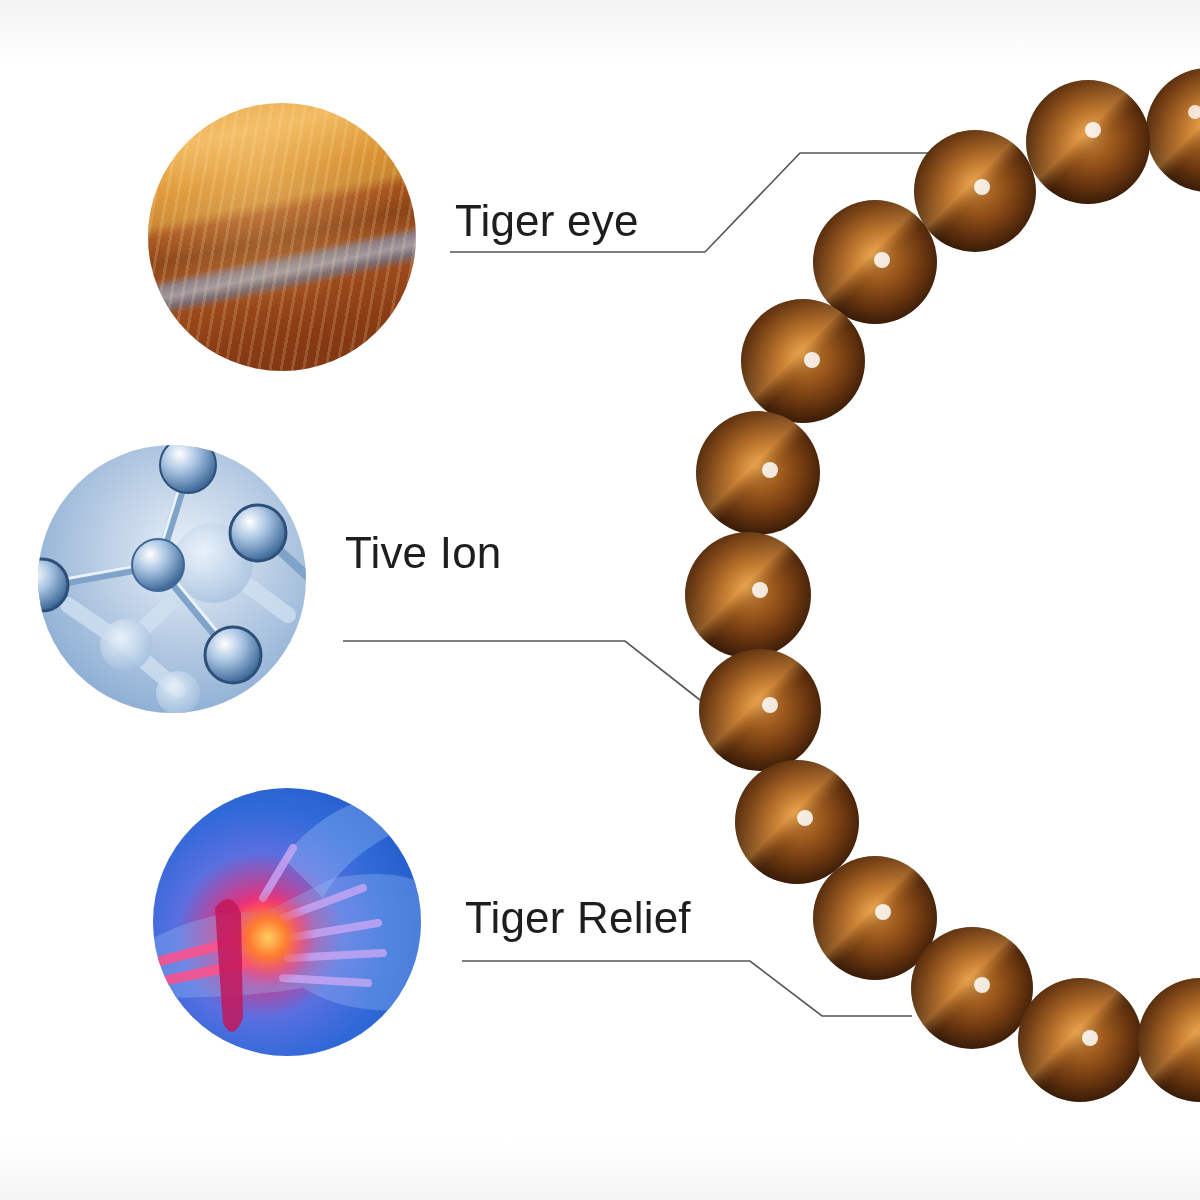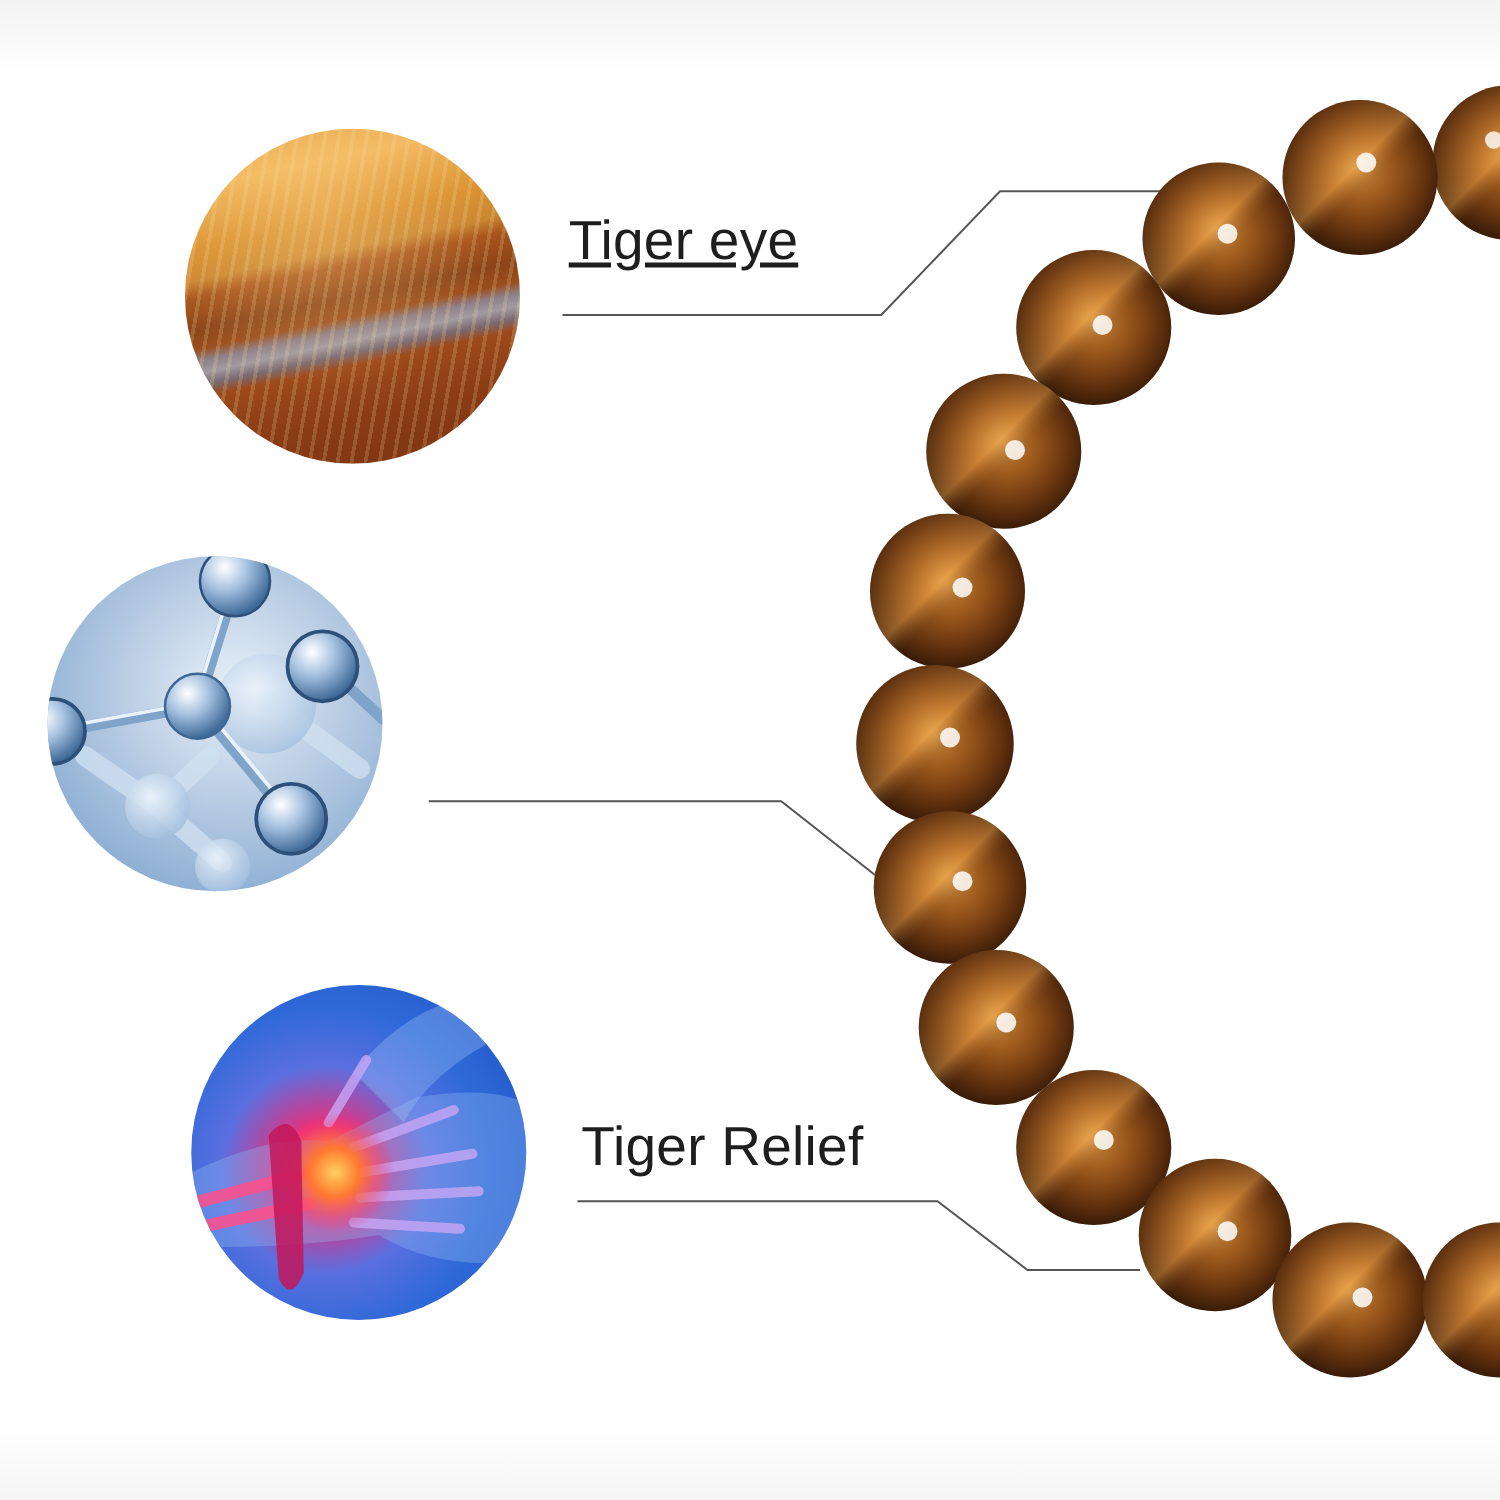--- a/index.html
+++ b/index.html
@@ -36,21 +36,21 @@
       background: radial-gradient(circle at 55% 40%, #e8f0f8 0%, #b9cde4 40%, #8fb0d4 75%, #7fa2c8 100%);
     }
     #circle-hand {
       left: 153px; top: 788px; width: 268px; height: 268px;
       background: radial-gradient(circle at 40% 55%, #ff9a3c 0%, #e8307a 16%, #5a6fe0 38%, #2f69d8 60%, #1d4fc0 100%);
     }
     .label {
       position: absolute; color: #1e1e1e; font-size: 44px; line-height: 50px;
       letter-spacing: 0.2px; font-weight: normal;
     }
-    #label-tiger { left: 455px; top: 168px; text-decoration: underline; }
+    #label-tiger { left: 455px; top: 196px; }
     #label-ion { left: 345px; top: 528px; }
     #label-pain { left: 465px; top: 893px; }
     svg.overlay { position: absolute; left: 0; top: 0; }
   </style>
 </head>
 <body>
 
 <div class="frame"></div>
 
 <div class="feature-circle" id="circle-tiger"></div>
@@ -118,20 +118,21 @@
       <line x1="130" y1="190" x2="215" y2="195"></line>
       <line x1="110" y1="110" x2="140" y2="60"></line>
     </g>
     <circle cx="115" cy="150" r="48" fill="url(#glow)"></circle>
     <path d="M62 120 Q78 100 88 125 L90 230 Q80 255 70 235 Z" fill="#c2185b" opacity="0.85"></path>
   </svg>
 </div>
 
 <div class="label" id="label-tiger">Tiger eye</div>
 <div class="label" id="label-ion">
+  <div>Tive Ion</div>
 </div>
 <div class="label" id="label-pain">Tiger Relief</div>
 
 <svg class="overlay" width="1200" height="1200" viewBox="0 0 1200 1200">
   <defs>
     <radialGradient id="bead" cx="50%" cy="45%" r="55%">
       <stop offset="0%" stop-color="#e8a04a"></stop>
       <stop offset="35%" stop-color="#b86a22"></stop>
       <stop offset="70%" stop-color="#7a3e12"></stop>
       <stop offset="100%" stop-color="#3e1e08"></stop>

